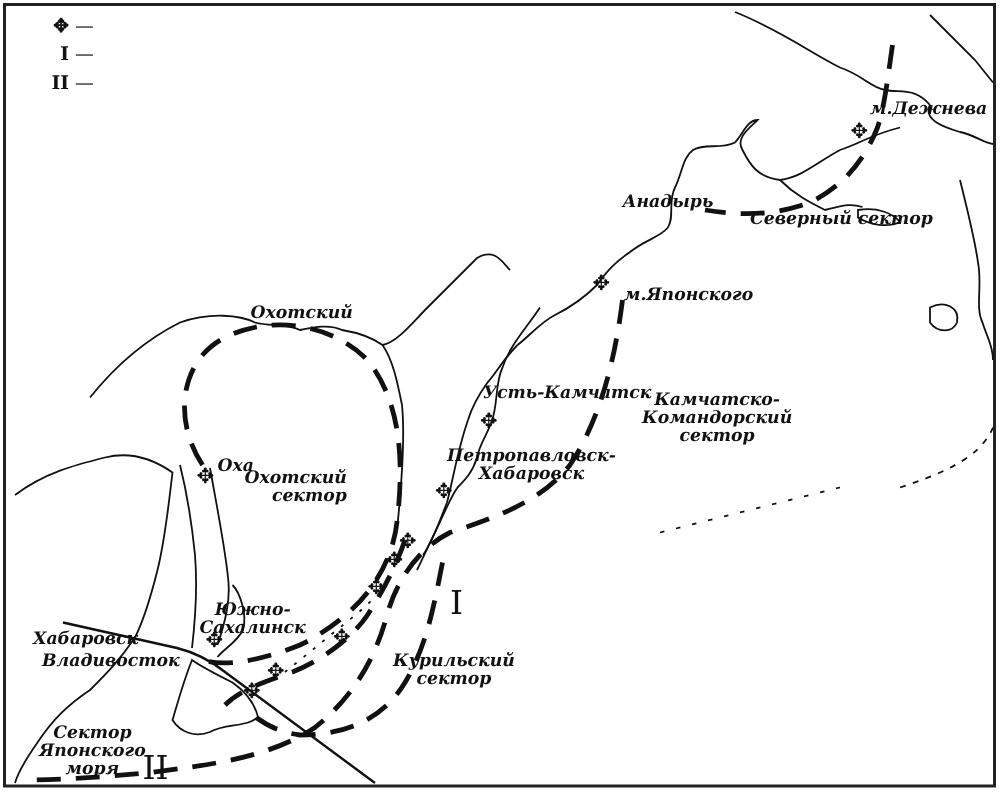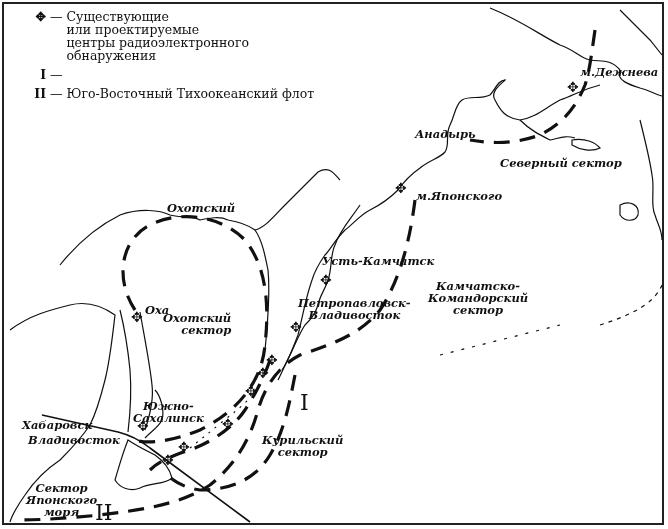--- a/index.html
+++ b/index.html
@@ -89,53 +89,48 @@
     <text x="162" y="465">✥</text>
     <text x="131" y="322">✥</text>
     <text x="137" y="431">✥</text>
   </g>
 </svg>
 
 <div class="legend">
   <div class="legend-row">
     <span class="legend-key">✥</span>
     <span class="legend-dash">—</span>
-    <span class="legend-text">Существующие
-или проектируемые
-центры радиоэлектронного
-обнаружения</span>
   </div>
   <div class="legend-row">
     <span class="legend-key">I</span>
     <span class="legend-dash">—</span>
   </div>
   <div class="legend-row">
     <span class="legend-key">II</span>
     <span class="legend-dash">—</span>
-    <span class="legend-text">Юго-Восточный Тихоокеанский флот</span>
   </div>
 </div>
 
 <div class="lbl sector" style="left:580px;top:66px;">м.Дежнева</div>
 <div class="lbl city" style="left:415px;top:128px;">Анадырь</div>
 <div class="lbl sector" style="left:416px;top:190px;">м.Японского</div>
 <div class="lbl city" style="left:167px;top:202px;">Охотский</div>
 <div class="lbl city" style="left:322px;top:255px;">Усть-Камчатск</div>
 <div class="lbl city" style="left:298px;top:297px;">Петропавловск-
-Владивосток</div>
+Хабаровск</div>
 <div class="lbl city" style="left:145px;top:304px;">Оха</div>
 <div class="lbl city" style="left:133px;top:400px;">Южно-
 Сахалинск</div>
 <div class="lbl city" style="left:22px;top:403px;margin-top:16px;">Хабаровск</div>
 <div class="lbl city" style="left:28px;top:434px;">Владивосток</div>
 
-<div class="lbl sector" style="left:500px;top:157px;">Северный сектор</div>
+<div class="lbl sector" style="left:500px;top:139px;">Северный сектор</div>
 <div class="lbl sector" style="left:163px;top:300px;text-align:right;margin-top:12px;">Охотский
 сектор</div>
-<div class="lbl sector" style="left:428px;top:280px;">Камчатско-
+<div class="lbl sector" style="left:428px;top:260px;">Камчатско-
 Командорский
 сектор</div>
 <div class="lbl sector" style="left:262px;top:434px;">Курильский
 сектор</div>
 <div class="lbl sector" style="left:26px;top:482px;">Сектор
 Японского
 моря</div>
 
 <div class="roman" style="left:300px;top:390px;">I</div>
 <div class="roman" style="left:95px;top:500px;">II</div>

